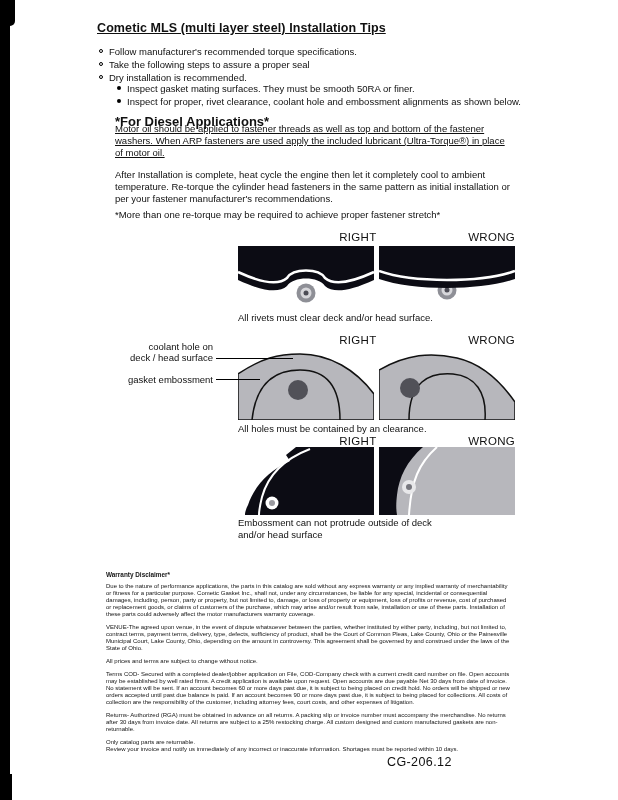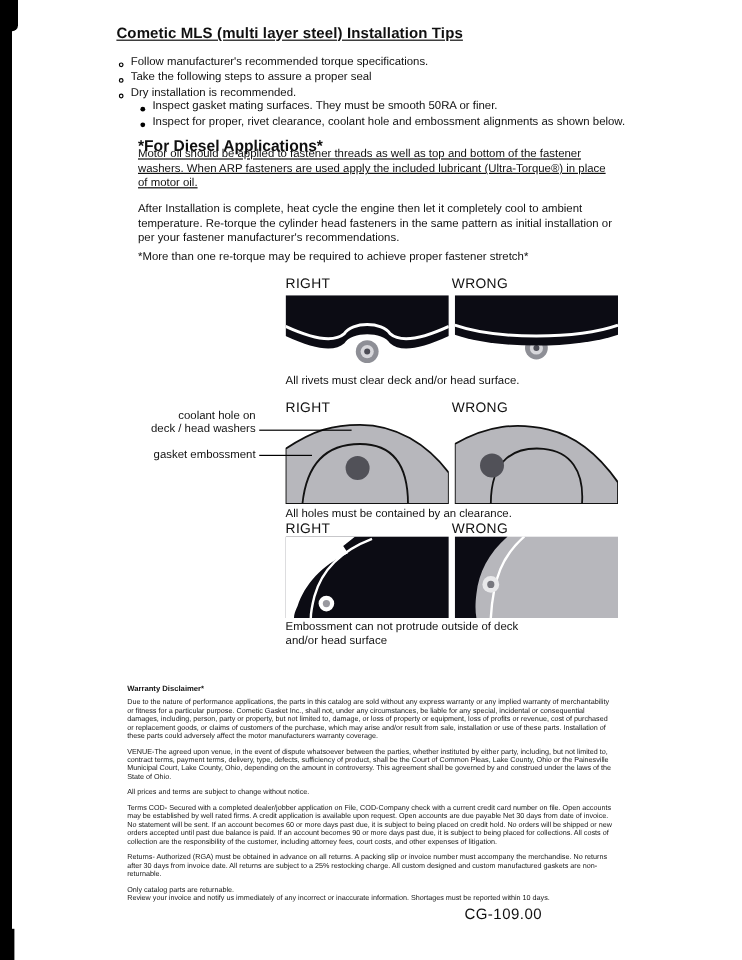--- a/index.html
+++ b/index.html
@@ -13,34 +13,34 @@
   .scan-notch-bottom { position:absolute; left:0; bottom:0; width:12px; height:26px; background:#000; }
 
   .title {
     position:absolute; left:97px; top:21px; font-size:12.5px; font-weight:bold;
     text-decoration:underline; letter-spacing:0.1px;
   }
 
   ul.bullets { position:absolute; list-style:none; font-size:9.5px; line-height:13px; }
   ul.bullets.l1 { left:99px; top:45px; }
   ul.bullets.l2 { left:117px; top:82px; }
-  ul.bullets li { display:flex; align-items:center; }
+  ul.bullets li { display:flex; align-items:flex-start; }
   .marker { flex:0 0 auto; margin:4px 6px 0 0; width:4px; height:4px; border-radius:50%; }
   .marker.circle { border:1px solid #000; }
   .marker.disc { background:#000; }
 
   .h-diesel { position:absolute; left:115px; top:114px; font-size:13px; font-weight:bold; }
   .para { position:absolute; left:115px; width:398px; font-size:9.5px; line-height:12px; }
   .para.p1 { top:123px;text-decoration:underline; }
   .para.p2 { top:169px; }
   .para.note { top:209px; width:420px; }
 
   .figures { position:absolute; left:0; top:229px; width:618px; height:325px; }
   .fig-labels { position:absolute; left:238px; width:277px; display:flex; }
-  .fig-labels span { flex:1; text-align:left; font-size:11.5px; letter-spacing:0.3px; }
+  .fig-labels span { flex:1; text-align:right; font-size:11.5px; letter-spacing:0.3px; }
   .fig-boxes { position:absolute; left:238px; display:flex; gap:5px; }
   .fig-box { display:block; }
   .fig-caption { position:absolute; left:238px; font-size:9.5px; line-height:11.5px; }
 
   .labels-1 { top:2px; }  .boxes-1 { top:17px; }  .cap-1 { top:83px; }
   .labels-2 { top:105px; } .boxes-2 { top:119px; } .cap-2 { top:194px; }
   .labels-3 { top:206px; } .boxes-3 { top:218px; } .cap-3 { top:288px; width:230px; }
 
   .ann-text { position:absolute; width:106px; left:107px; text-align:right; font-size:9.5px; line-height:11px; }
   .ann-coolant { top:112px; }
@@ -122,21 +122,21 @@
       </svg>
     </div>
     <div class="fig-caption cap-1">All rivets must clear deck and/or head surface.</div>
 
     <div class="fig-labels labels-2">
       <span>RIGHT</span>
       <span>WRONG</span>
     </div>
     <div class="ann-text ann-coolant">
       <div>coolant hole on</div>
-      <div>deck / head washers</div>
+      <div>deck / head surface</div>
     </div>
     <div class="ann-text ann-emboss">gasket embossment</div>
     <div class="ann-line ann-line-1"></div>
     <div class="ann-line ann-line-2"></div>
     <div class="fig-boxes boxes-2">
       <svg class="fig-box" width="136" height="72" viewBox="0 0 136 72">
         <rect width="136" height="72" fill="#ffffff"></rect>
         <path d="M0,72 V26 C24,10 40,6 62,6 C92,6 118,22 136,46 V72 Z" fill="#b7b7bc" stroke="#111" stroke-width="1.5"></path>
         <path d="M14,72 C18,34 38,22 62,22 C88,22 102,38 102,72" fill="none" stroke="#111" stroke-width="1.5"></path>
         <circle cx="60" cy="42" r="10" fill="#515158"></circle>
@@ -180,14 +180,14 @@
     <div class="disc-head">Warranty Disclaimer*</div>
     <p>Due to the nature of performance applications, the parts in this catalog are sold without any express warranty or any implied warranty of merchantability or fitness for a particular purpose.  Cometic Gasket Inc., shall not, under any circumstances, be liable for any special, incidental or consequential damages, including, person, party or property, but not limited to, damage, or loss of property or equipment, loss of profits or revenue, cost of purchased or replacement goods, or claims of customers of the purchase, which may arise and/or result from sale, installation or use of these parts.  Installation of these parts could adversely affect the motor manufacturers warranty coverage.</p>
     <p>VENUE-The agreed upon venue, in the event of dispute whatsoever between the parties, whether instituted by either party, including, but not limited to, contract terms, payment terms, delivery, type, defects, sufficiency of product, shall be the Court of Common Pleas, Lake County, Ohio or the Painesville Municipal Court, Lake County, Ohio, depending on the amount in controversy. This agreement shall be governed by and construed under the laws of the State of Ohio.</p>
     <p>All prices and terms are subject to change without notice.</p>
     <p>Terms COD- Secured with a completed dealer/jobber application on File, COD-Company check with a current credit card number on file.  Open accounts may be established by well rated firms.  A credit application is available upon request.  Open accounts are due payable Net 30 days from date of invoice.  No statement will be sent.  If an account becomes 60 or more days past due, it is subject to being placed on credit hold.  No orders will be shipped or new orders accepted until past due balance is paid.  If an account becomes 90 or more days past due, it is subject to being placed for collections.  All costs of collection are the responsibility of the customer, including attorney fees, court costs, and other expenses of litigation.</p>
     <p>Returns- Authorized (RGA) must be obtained in advance on all returns.  A packing slip or invoice number must accompany the merchandise.  No returns after 30 days from invoice date.  All returns are subject to a 25% restocking charge.  All custom designed and custom manufactured gaskets are non-returnable.</p>
     <p class="tight">Only catalog parts are returnable.</p>
     <p>Review your invoice and notify us immediately of any incorrect or inaccurate information.  Shortages must be reported within 10 days.</p>
   </div>
 
-  <div class="footer-code">CG-109.00</div>
+  <div class="footer-code">CG-206.12</div>
 </div>
 
 </body></html>

